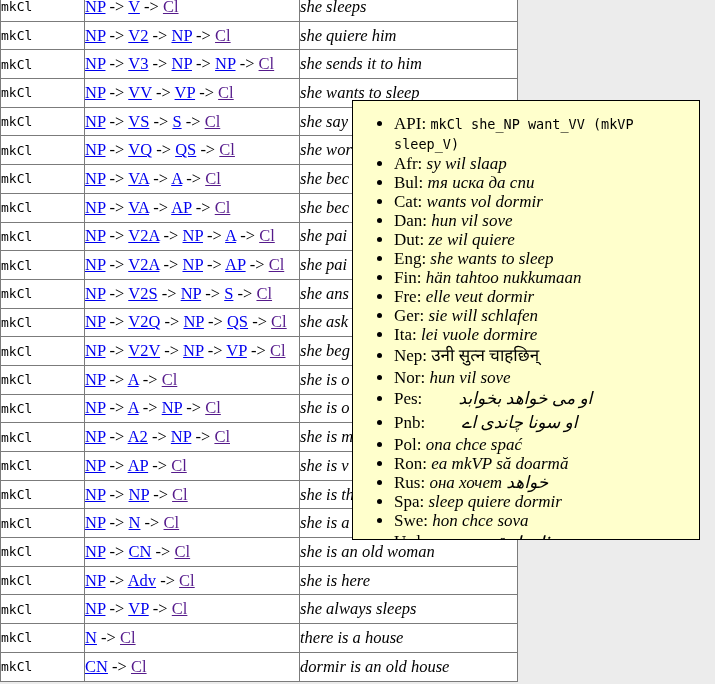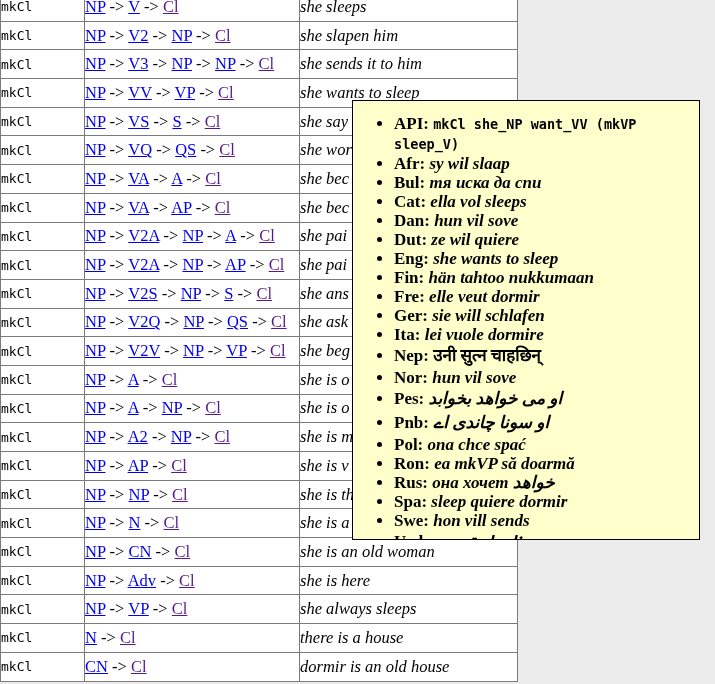--- a/index.html
+++ b/index.html
@@ -36,33 +36,32 @@
   .tooltip {
     position: absolute;
     left: 352px; top: 100px;
     width: 348px; height: 440px;
     box-sizing: border-box;
     background: #ffffcc;
     border: 1px solid #000;
     z-index: 5;
     font-size: 17px;
     overflow: hidden;
-    font-weight: bold;
   }
   .tooltip ul {
     margin: 0;
     padding: 13px 6px 0 41px;
     list-style: disc outside;
   }
   .tooltip li { line-height: 19px; color: #000; }
   .tooltip li.tall { line-height: 24px; }
   .lang { font-style: normal; }
   .val.italic { font-style: italic; text-align: center; }
   .val.upright { font-style: normal; }
-  .val.rtl { font-style: italic; }
+  .val.rtl { font-style: italic; margin-left: 32px; }
   .val.code {
     font-style: normal;
     font-family: "DejaVu Sans Mono", "Liberation Mono", monospace;
     font-size: 13.5px;
   }
 </style>
 </head>
 <body>
 
 <div class="table-wrap">
@@ -74,21 +73,21 @@
     </colgroup>
     <tbody id="rows-body">
         <tr>
           <td class="fn">mkCl</td>
           <td class="rule"><a class="l">NP</a><span class="arrow"> -&gt; </span><a class="l">V</a><span class="arrow"> -&gt; </span><a class="v">Cl</a></td>
           <td class="ex">she sleeps</td>
         </tr>
         <tr>
           <td class="fn">mkCl</td>
           <td class="rule"><a class="l">NP</a><span class="arrow"> -&gt; </span><a class="l">V2</a><span class="arrow"> -&gt; </span><a class="l">NP</a><span class="arrow"> -&gt; </span><a class="v">Cl</a></td>
-          <td class="ex">she slapen him</td>
+          <td class="ex">she quiere him</td>
         </tr>
         <tr>
           <td class="fn">mkCl</td>
           <td class="rule"><a class="l">NP</a><span class="arrow"> -&gt; </span><a class="l">V3</a><span class="arrow"> -&gt; </span><a class="l">NP</a><span class="arrow"> -&gt; </span><a class="l">NP</a><span class="arrow"> -&gt; </span><a class="v">Cl</a></td>
           <td class="ex">she sends it to him</td>
         </tr>
         <tr>
           <td class="fn">mkCl</td>
           <td class="rule"><a class="l">NP</a><span class="arrow"> -&gt; </span><a class="l">VV</a><span class="arrow"> -&gt; </span><a class="l">VP</a><span class="arrow"> -&gt; </span><a class="v">Cl</a></td>
           <td class="ex">she wants to sleep</td>
@@ -195,32 +194,32 @@
         </tr>
       </tbody>
   </table>
 </div>
 
 <div class="tooltip">
   <ul id="tooltip-list">
       <li class=""><span class="lang">API: </span><span class="val code">mkCl she_NP want_VV (mkVP sleep_V)</span></li>
       <li class=""><span class="lang">Afr: </span><span class="val italic">sy wil slaap</span></li>
       <li class=""><span class="lang">Bul: </span><span class="val italic">тя иска да спи</span></li>
-      <li class=""><span class="lang">Cat: </span><span class="val italic">ella vol sleeps</span></li>
+      <li class=""><span class="lang">Cat: </span><span class="val italic">wants vol dormir</span></li>
       <li class=""><span class="lang">Dan: </span><span class="val italic">hun vil sove</span></li>
       <li class=""><span class="lang">Dut: </span><span class="val italic">ze wil quiere</span></li>
       <li class=""><span class="lang">Eng: </span><span class="val italic">she wants to sleep</span></li>
       <li class=""><span class="lang">Fin: </span><span class="val italic">hän tahtoo nukkumaan</span></li>
       <li class=""><span class="lang">Fre: </span><span class="val italic">elle veut dormir</span></li>
       <li class=""><span class="lang">Ger: </span><span class="val italic">sie will schlafen</span></li>
       <li class=""><span class="lang">Ita: </span><span class="val italic">lei vuole dormire</span></li>
       <li class="tall"><span class="lang">Nep: </span><span class="val upright">उनी सुत्न चाहछिन्</span></li>
       <li class=""><span class="lang">Nor: </span><span class="val italic">hun vil sove</span></li>
       <li class="tall"><span class="lang">Pes: </span><span class="val rtl">او می خواهد بخوابد</span></li>
       <li class="tall"><span class="lang">Pnb: </span><span class="val rtl">او سونا چاندی اے</span></li>
       <li class=""><span class="lang">Pol: </span><span class="val italic">ona chce spać</span></li>
       <li class=""><span class="lang">Ron: </span><span class="val italic">ea mkVP să doarmă</span></li>
       <li class=""><span class="lang">Rus: </span><span class="val italic">она хочет خواهد</span></li>
       <li class=""><span class="lang">Spa: </span><span class="val italic">sleep quiere dormir</span></li>
-      <li class=""><span class="lang">Swe: </span><span class="val italic">hon vill sends</span></li>
+      <li class=""><span class="lang">Swe: </span><span class="val italic">hon chce sova</span></li>
       <li class="tall"><span class="lang">Urd: </span><span class="val rtl">وہ سونا چاہتی ہے</span></li>
     </ul>
 </div>
 
 </body></html>

